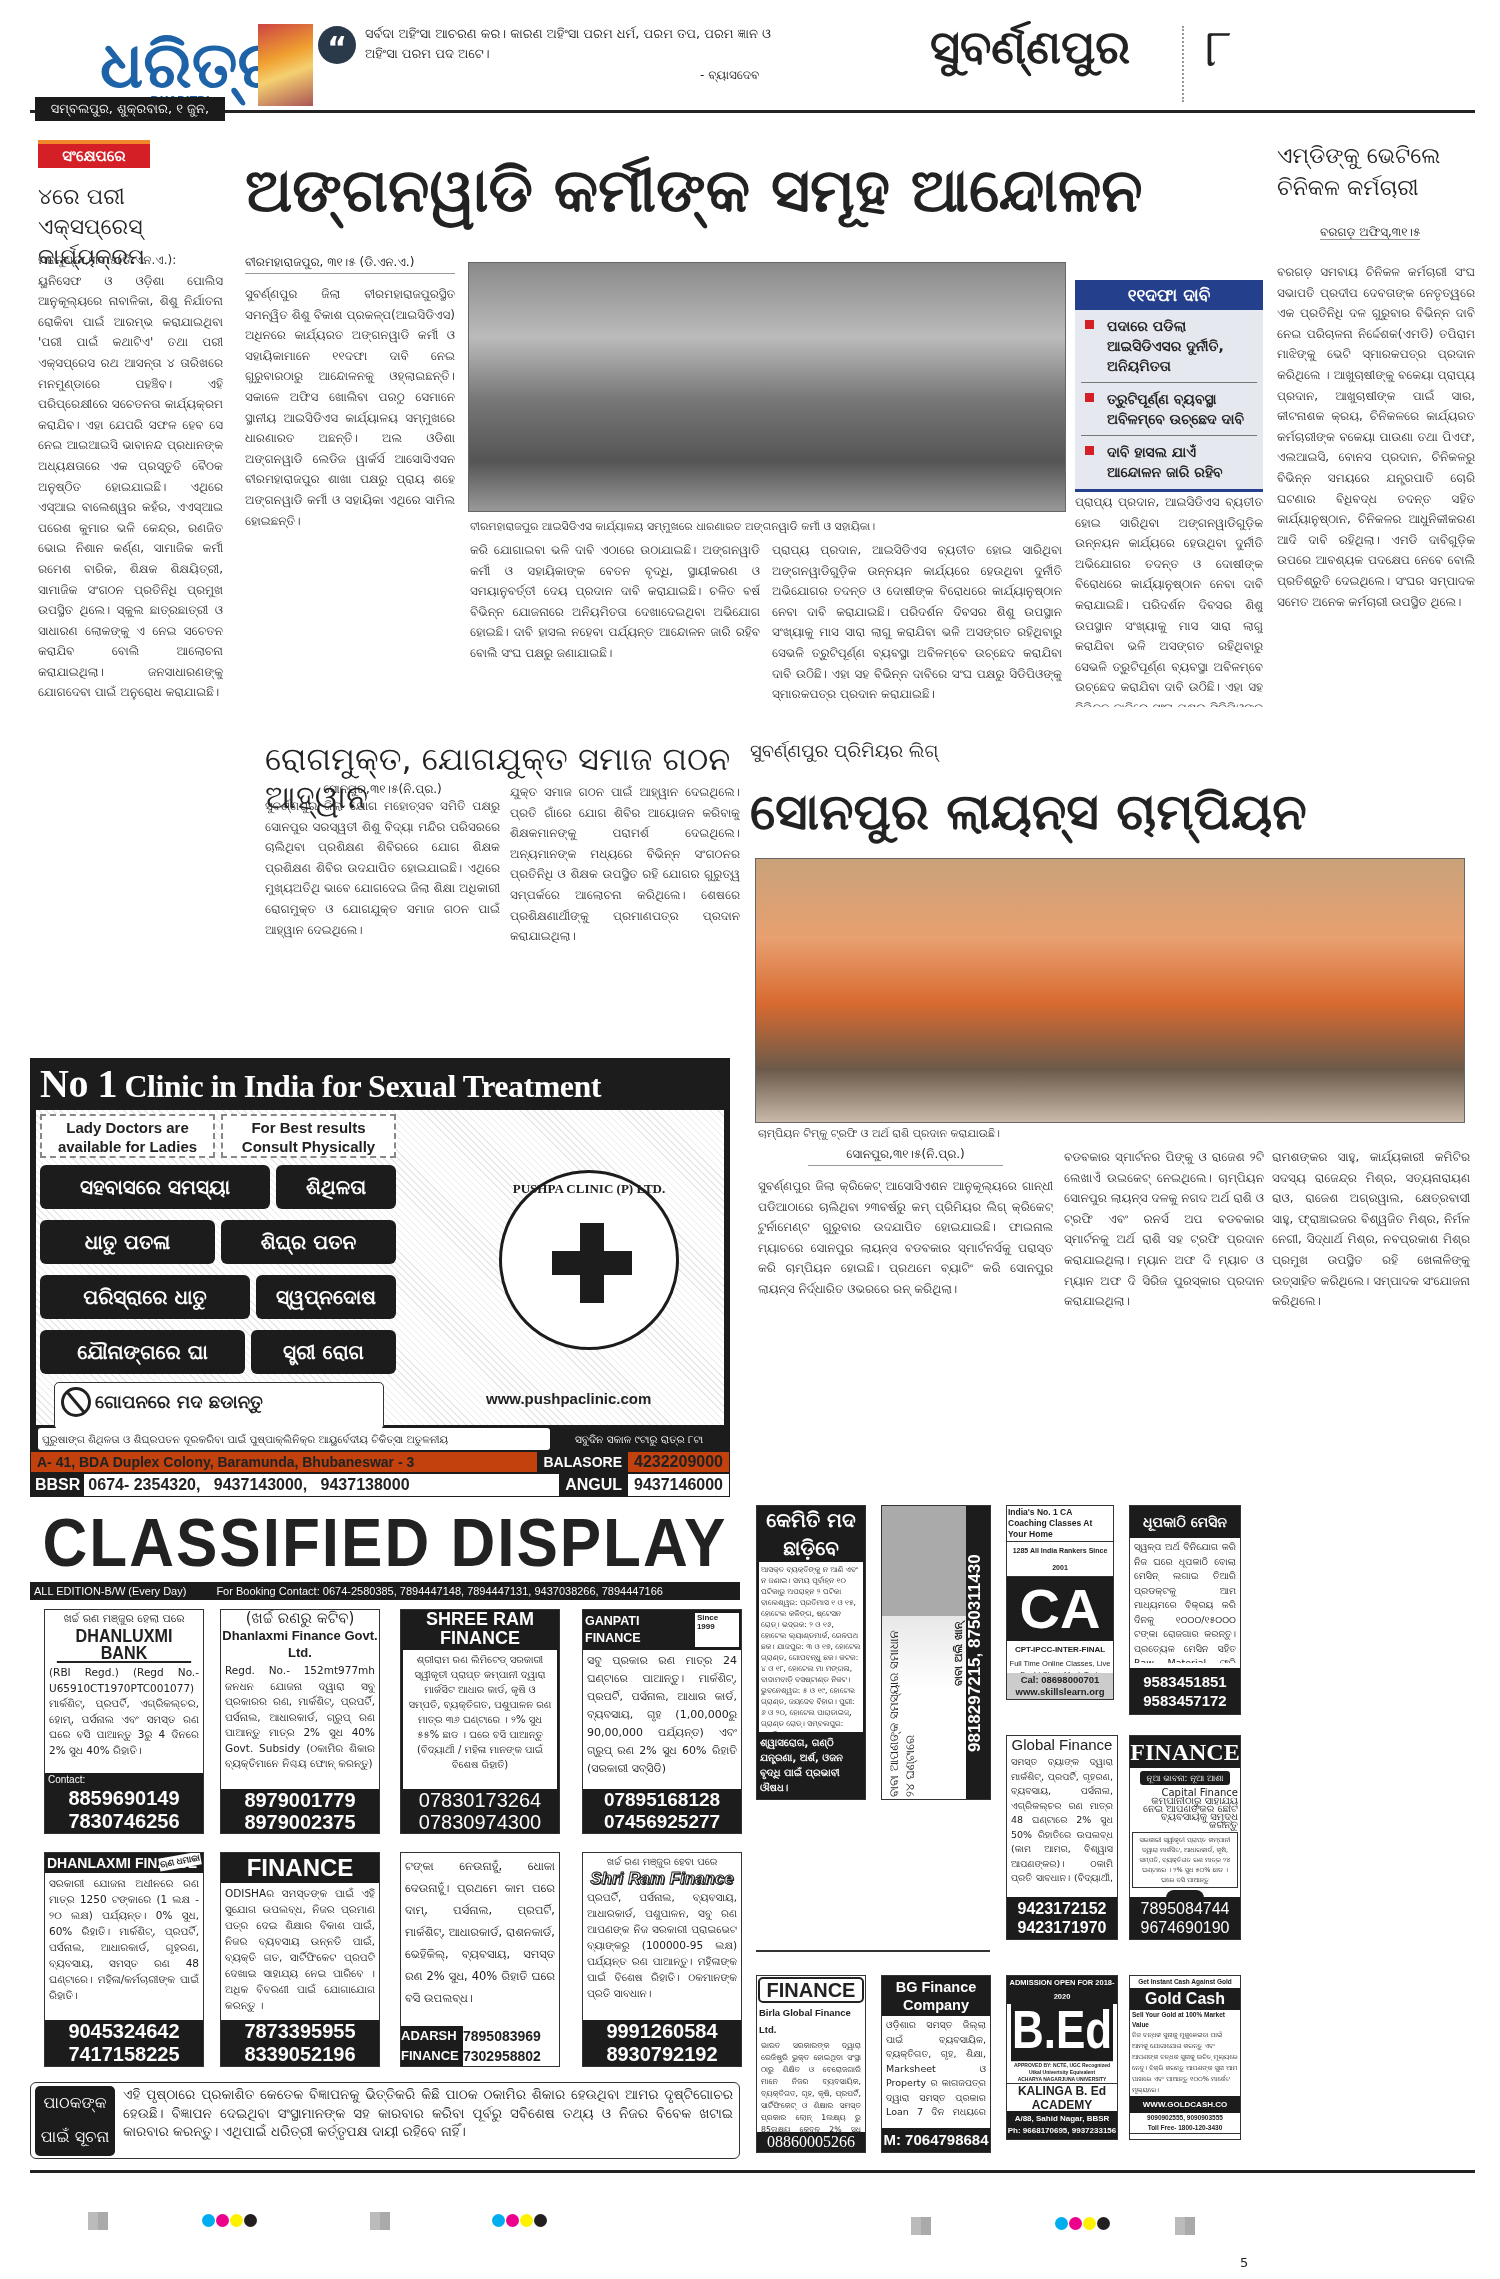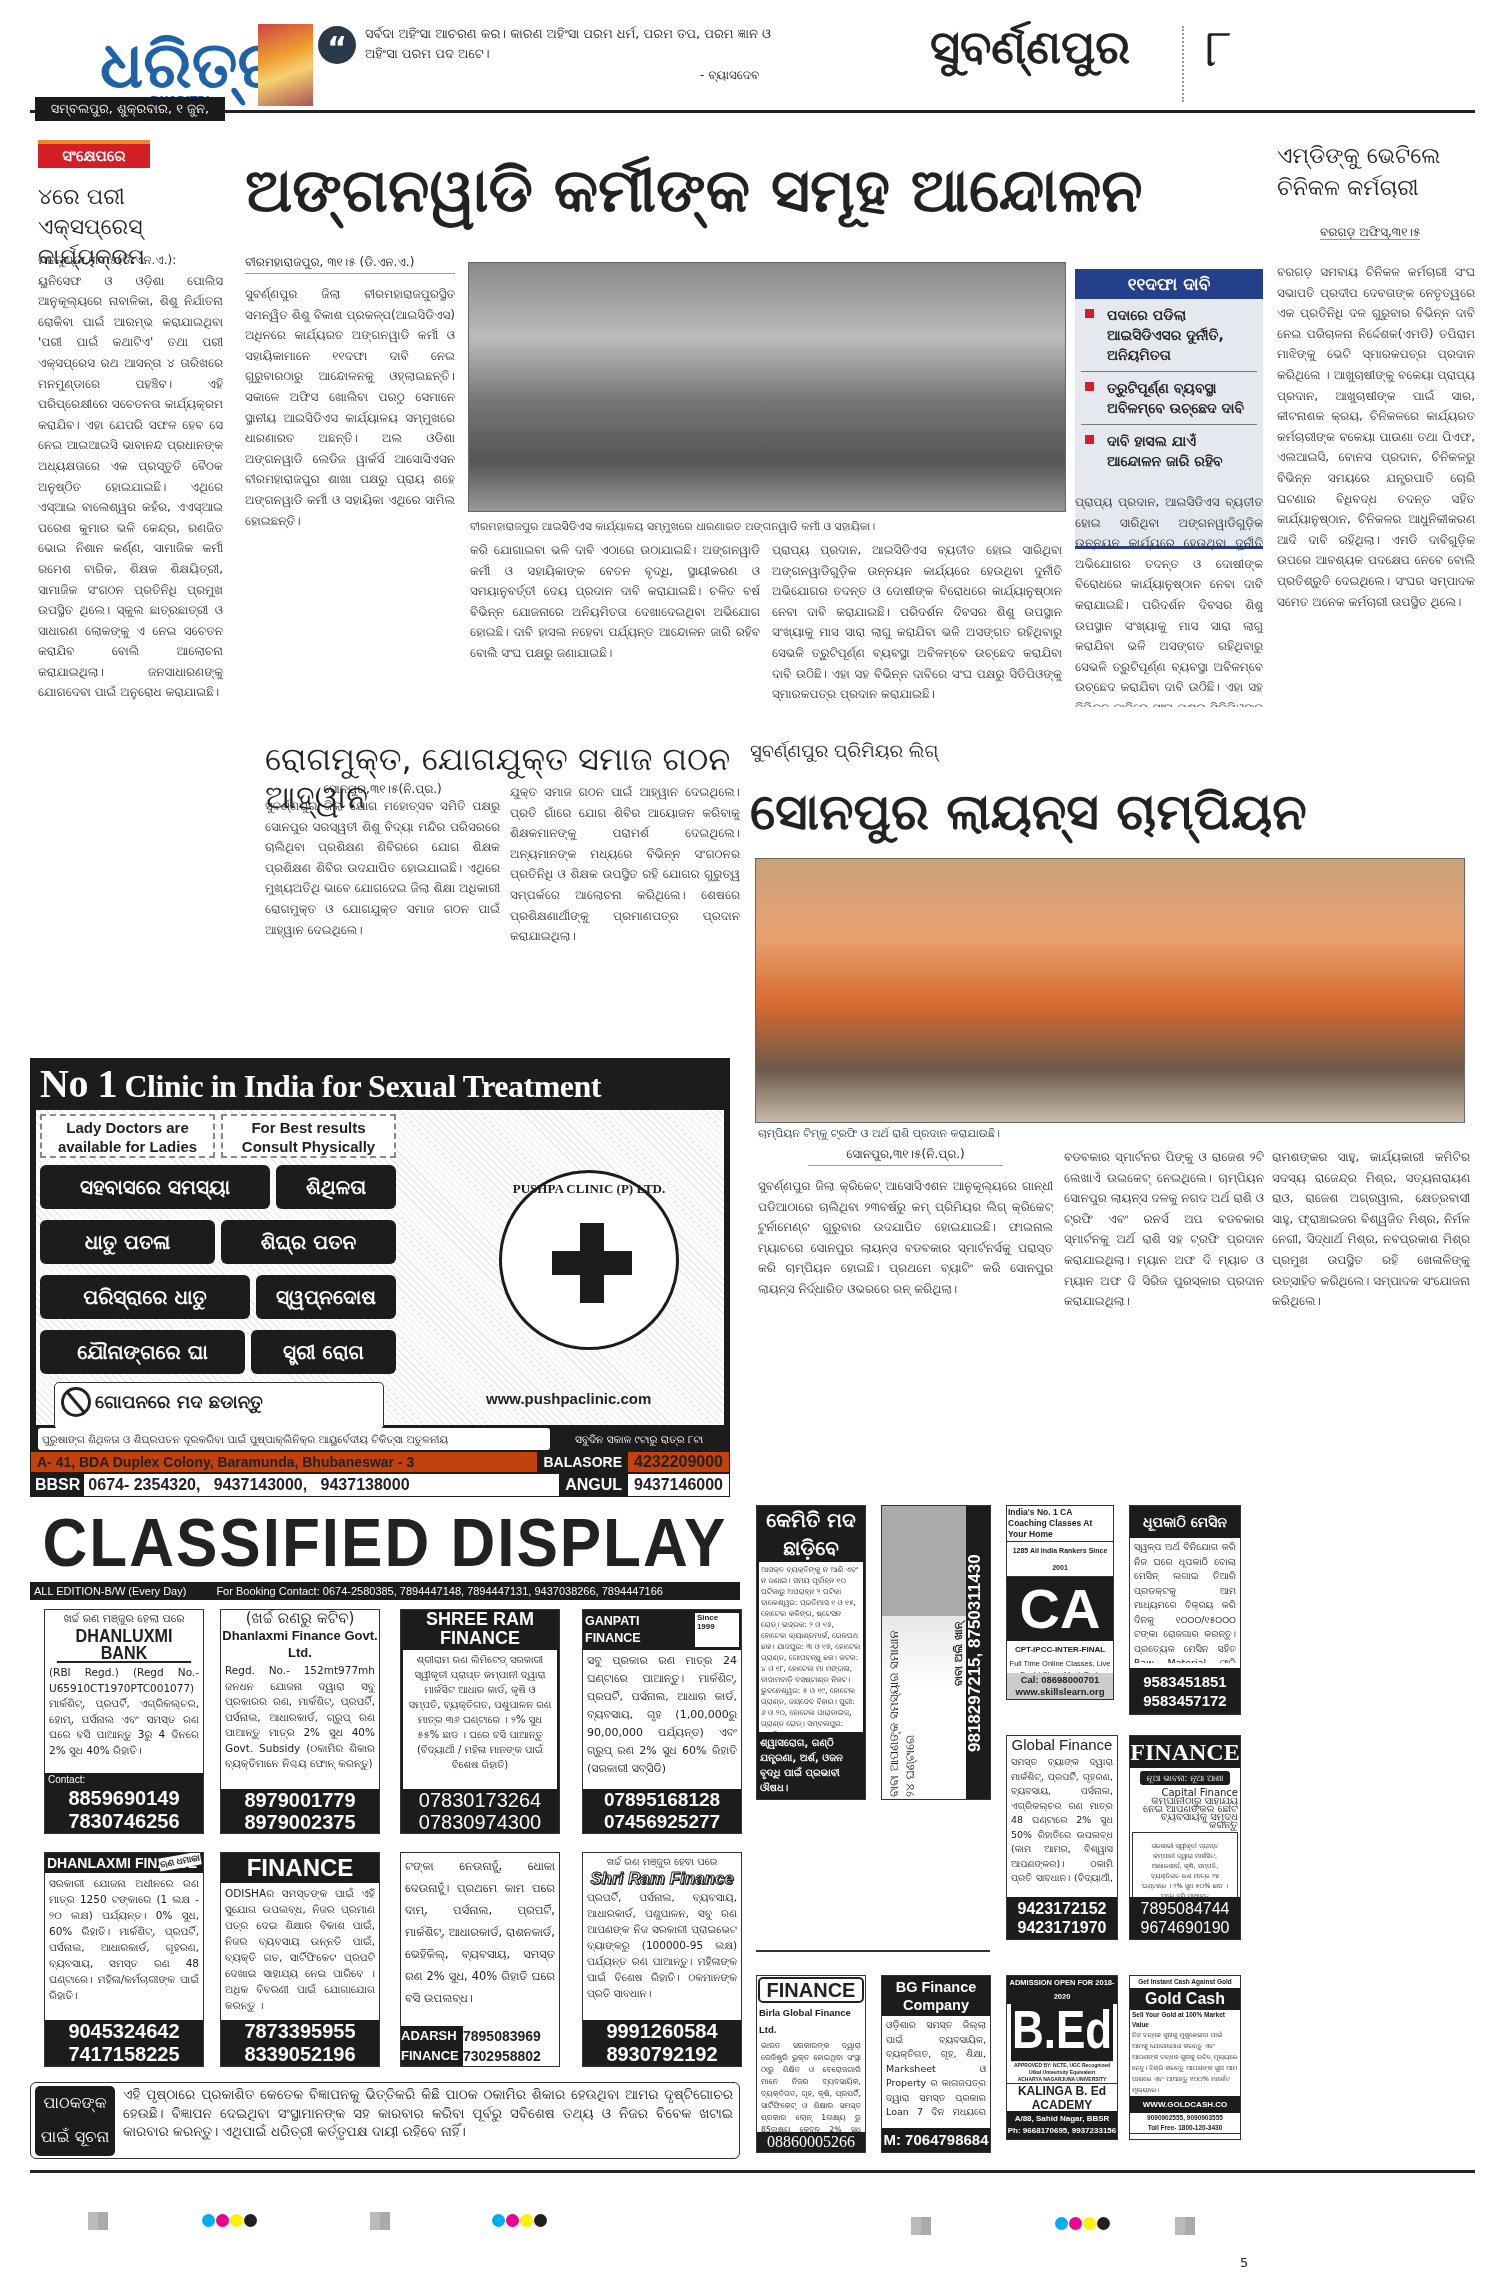--- a/index.html
+++ b/index.html
@@ -18,21 +18,21 @@
 .vsep{left:1182px;top:26px;width:1px;height:76px;border-left:2px dotted #999}
 .page-num{left:1205px;top:18px;font-size:52px;color:#222}
 .brief-tag{left:38px;top:140px;width:112px;height:28px;background:#d41f26;border-top:4px solid #f2862b;color:#fff;font-weight:bold;font-size:15px;text-align:center;line-height:24px}
 .brief-head{left:38px;top:182px;width:185px;font-size:22px;line-height:30px;color:#222}
 .brief-body{left:38px;top:250px;width:185px}
 .main-head{left:245px;top:145px;width:1000px;font-size:60px;font-weight:bold;color:#222;line-height:90px}
 .dateline-s{font-size:12px;border-bottom:1px solid #999;padding-bottom:4px;margin-bottom:10px}
 .col{font-size:12px;line-height:20.6px;color:#333;text-align:justify}
 .photo{background:linear-gradient(180deg,#8a8a8a 0%,#bbb 30%,#777 55%,#555 80%,#999 100%);border:1px solid #666}
 .caption{font-size:11px;color:#333}
-.demand-box{left:1075px;top:269px;width:188px;height:280px;background:#e6e8ef;border-bottom:3px solid #243f8c}
+.demand-box{left:1075px;top:280px;width:188px;height:212px;background:#e6e8ef;border-bottom:3px solid #243f8c}
 .demand-title{background:#243f8c;color:#fff;font-weight:bold;font-size:17px;text-align:center;height:30px;line-height:30px}
 .demand-item{font-size:14px;line-height:20px;font-weight:bold;padding:6px 8px 6px 26px;position:relative;border-bottom:1px solid #777;margin:0 6px}
 .demand-item:last-child{border-bottom:none}
 .bullet{position:absolute;left:4px;top:10px;width:9px;height:9px;background:#d41f26}
 .side-head{left:1277px;top:140px;width:210px;font-size:22px;line-height:32px}
 .yoga-head{left:265px;top:740px;width:480px;font-size:32px}
 .sonepur-kicker{left:750px;top:740px;font-size:18px}
 .sonepur-head{left:750px;top:777px;font-size:50px;font-weight:bold;line-height:70px}
 .clinic{left:30px;top:1058px;width:700px;height:427px;background:#1c1c1c}
 .clinic-title{color:#fff;font-family:"Liberation Serif",serif;font-weight:bold;font-size:32px;padding:2px 10px;letter-spacing:-0.5px}
@@ -283,21 +283,21 @@
   <div class="ph" style="font-size:16px;line-height:19px;padding:2px 0">
       <div>9423172152</div>
       <div>9423171970</div>
     </div>
 </div>
 
 <div class="ad" style="left:1129px;top:1735px;width:112px;height:205px">
   <div style="background:#1c1c1c;color:#fff;font-family:'Liberation Serif',serif;font-weight:bold;font-size:24px;text-align:center;line-height:32px">FINANCE</div>
   <div style="background:#1c1c1c;color:#fff;font-size:8.5px;text-align:center;margin:3px 10px;border-radius:3px;line-height:14px">ନୂଆ ଭାବନା: ନୂଆ ଆଶା</div>
   <div style="font-size:10px;line-height:8px;text-align:right;padding:1px 2px">Capital Finance କମ୍ପାନୀଠାରୁ ସାହାଯ୍ୟ ନେଇ ଆପଣଙ୍କର ଛୋଟ ବ୍ୟବସାୟକୁ ସମୃଦ୍ଧ କରନ୍ତୁ</div>
-  <div style="border:1px solid #333;margin:2px;font-size:6.5px;line-height:10px;text-align:center;padding:8px">ସରକାରୀ ସ୍ୱୀକୃତୀ ପ୍ରାପ୍ତ କମ୍ପାନୀ ଦ୍ୱାରା ମାର୍କସିଟ, ଆଧାରକାର୍ଡ, କୃଷି, ସମ୍ପତି, ବ୍ୟକ୍ତିଗତ ରଣ ମାତ୍ର ୨୪ ଘଣ୍ଟାରେ । ୨% ସୁଧ ୫୦% ଛାଡ । ଘରେ ବସି ପାଆନ୍ତୁ</div>
+  <div style="border:1px solid #333;margin:2px;font-size:6.5px;line-height:10px;text-align:center;padding:2px">ସରକାରୀ ସ୍ୱୀକୃତୀ ପ୍ରାପ୍ତ କମ୍ପାନୀ ଦ୍ୱାରା ମାର୍କସିଟ, ଆଧାରକାର୍ଡ, କୃଷି, ସମ୍ପତି, ବ୍ୟକ୍ତିଗତ ରଣ ମାତ୍ର ୨୪ ଘଣ୍ଟାରେ । ୨% ସୁଧ ୫୦% ଛାଡ । ଘରେ ବସି ପାଆନ୍ତୁ</div>
   <div style="display:flex;justify-content:space-between;font-size:6px;padding:0 3px;align-items:center">
       <span>Hurry Up !!</span>
       <span style="background:#1c1c1c;color:#fff;border-radius:8px;padding:1px 4px;font-weight:bold">Call Now</span>
       <span>Hurry Up !!</span>
     </div>
   <div class="ph" style="font-size:16px;line-height:19px;padding:2px 0;font-weight:normal">
       <div>7895084744</div>
       <div>9674690190</div>
     </div>
 </div>

